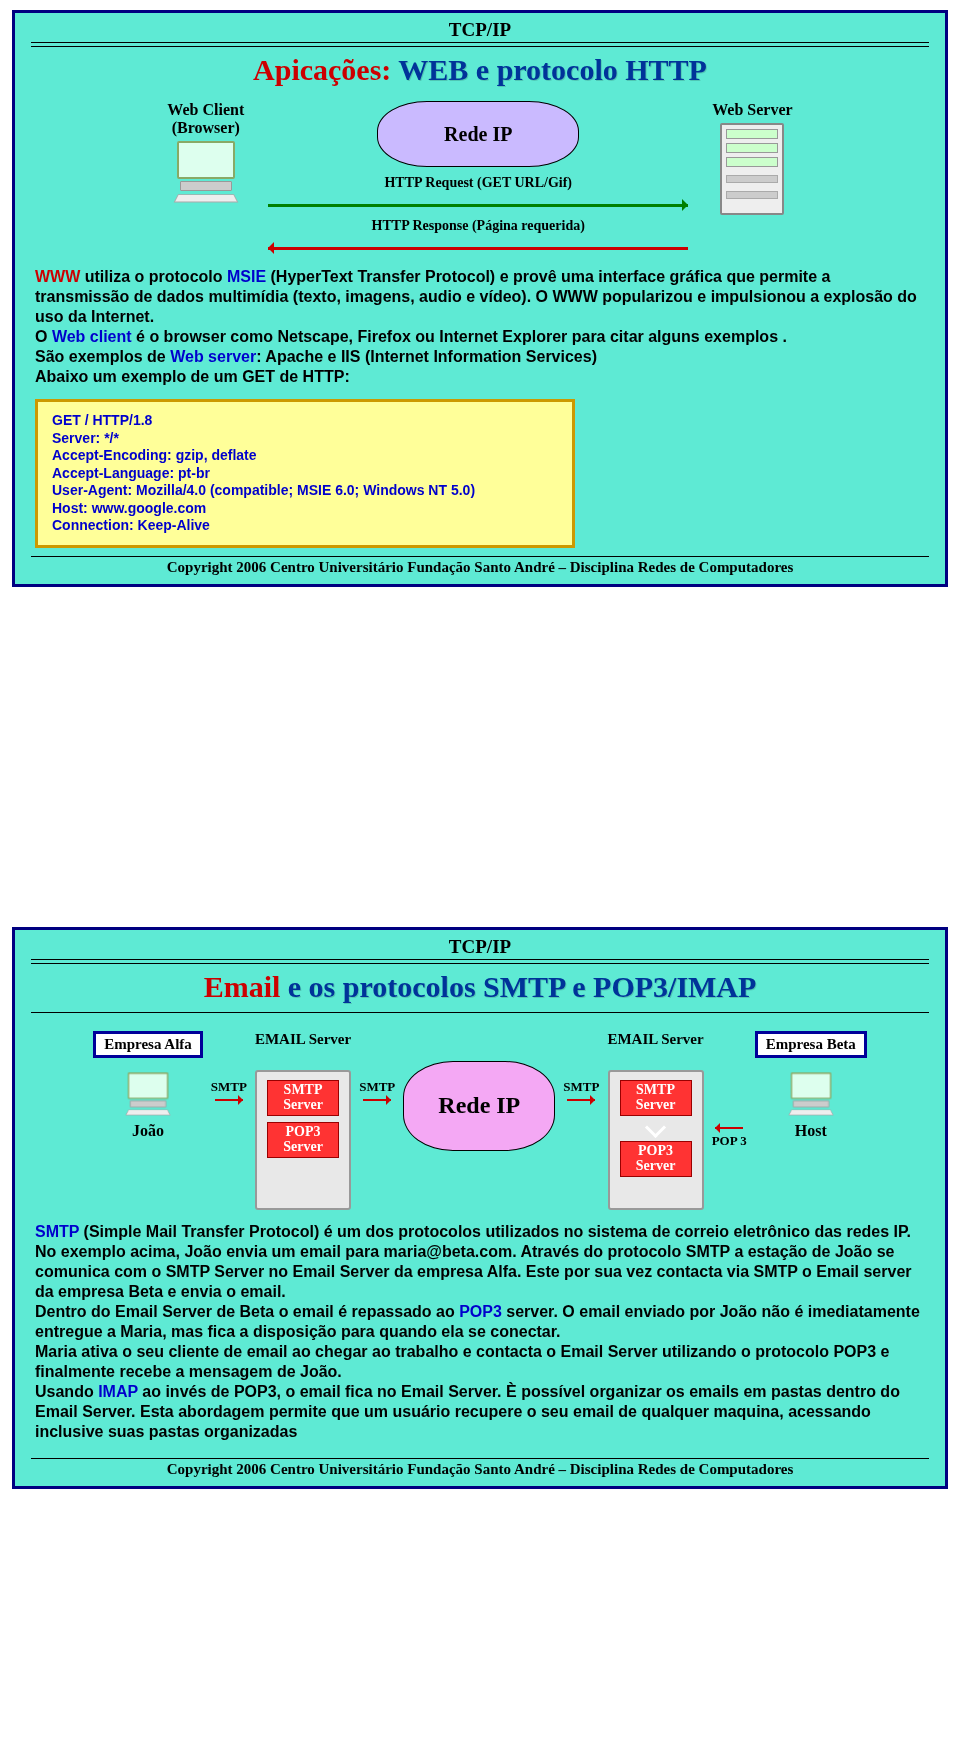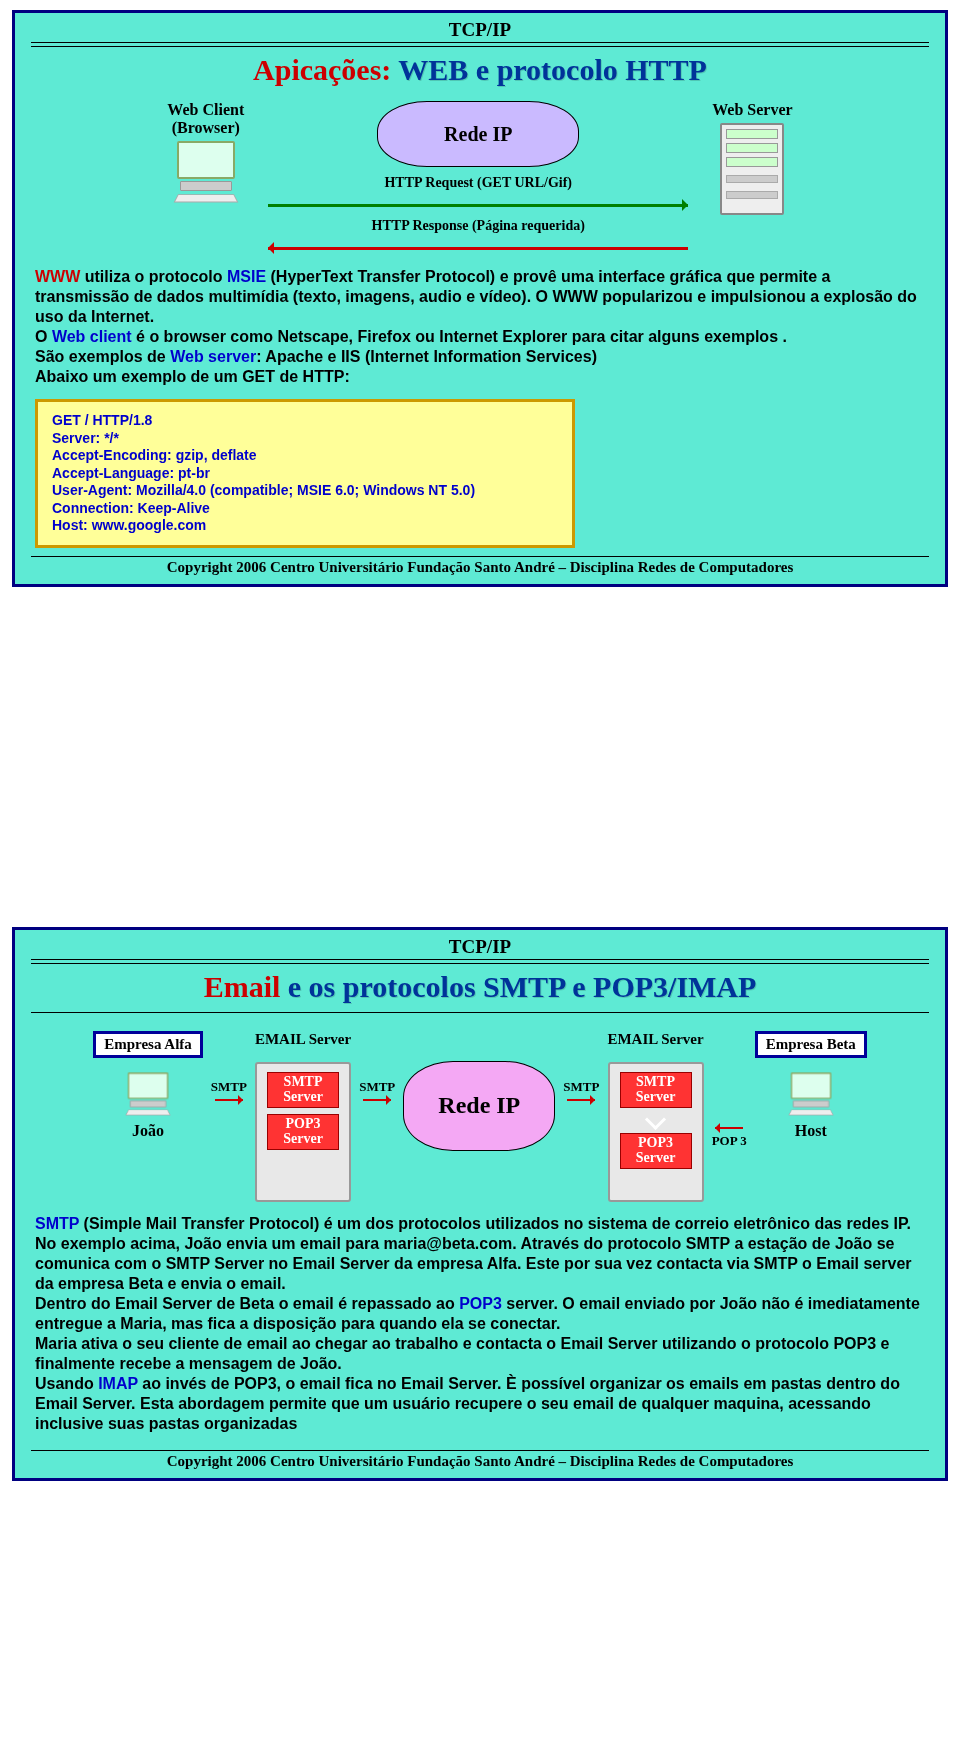--- a/index.html
+++ b/index.html
@@ -148,21 +148,21 @@
   .tag-box {
     display: inline-block; border: 3px solid #000099;
     padding: 2px 8px; font-weight: bold; font-size: 15px; color: #000;
     background: #fff;
   }
   .col { display: flex; flex-direction: column; align-items: center; }
   .srv-tower {
     width: 96px; height: 140px; border: 2px solid #999; background: #e8e8e8;
     border-radius: 3px; display: flex; flex-direction: column; align-items: center;
     justify-content: flex-start; padding: 8px 4px; gap: 6px; box-sizing: border-box;
-    margin-top: 14px;
+    margin-top: 22px;
   }
   .srv-label {
     width: 70px; height: 34px; background: #ff3333; color: #fff;
     border: 1px solid #990000; font-weight: bold; font-size: 14px;
     display: flex; align-items: center; justify-content: center; text-align: center;
     line-height: 1.05;
   }
   .pc-small { transform: scale(0.7); margin-top: 6px; }
   .name-lbl { font-weight: bold; font-size: 16px; margin-top: 2px; }
   .proto-lbl { font-weight: bold; font-size: 13px; margin-top: 4px; }
@@ -247,22 +247,22 @@
     <span>São exemplos de </span><span class="k-blue">Web server</span><span>: Apache e IIS (Internet Information Services)</span><br>
     <span>Abaixo um exemplo de um GET de HTTP:</span>
   </div>
 
   <div class="codebox">
     <div>GET / HTTP/1.8</div>
     <div>Server: */*</div>
     <div>Accept-Encoding: gzip, deflate</div>
     <div>Accept-Language: pt-br</div>
     <div>User-Agent: Mozilla/4.0 (compatible; MSIE 6.0; Windows NT 5.0)</div>
+    <div>Host: www.google.com</div>
     <div>Connection: Keep-Alive</div>
-    <div>Host: www.google.com</div>
   </div>
 
   <div class="footer-rule"></div>
   <div class="footer">Copyright 2006 Centro Universitário Fundação Santo André – Disciplina Redes de Computadores</div>
 </div>
 
 <div class="gap"></div>
 
 <div class="slide">
   <div class="slide-header">

